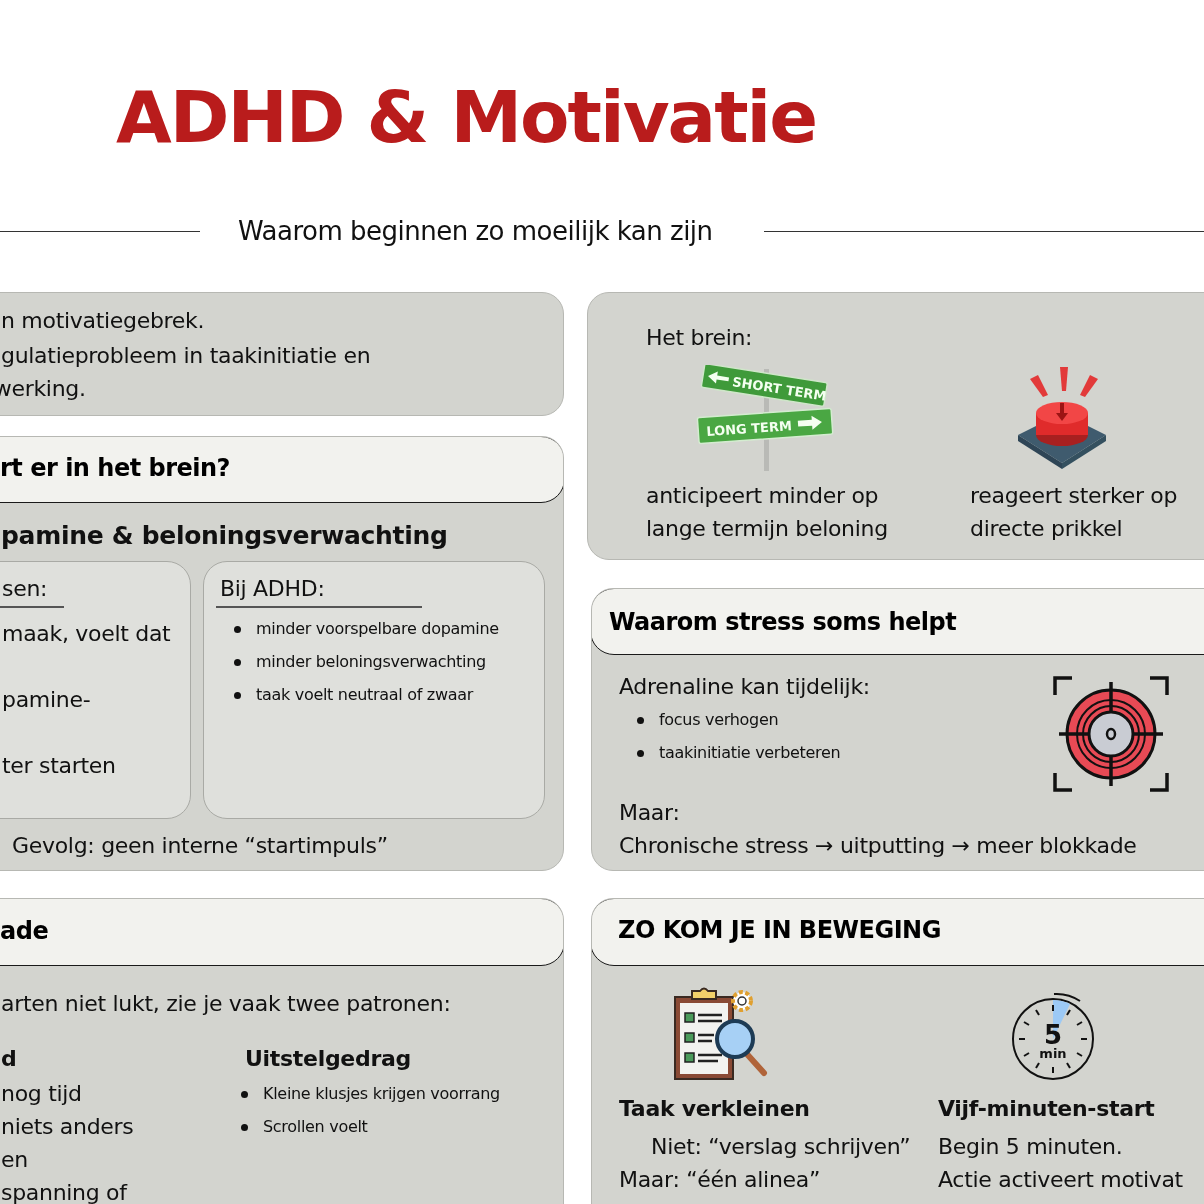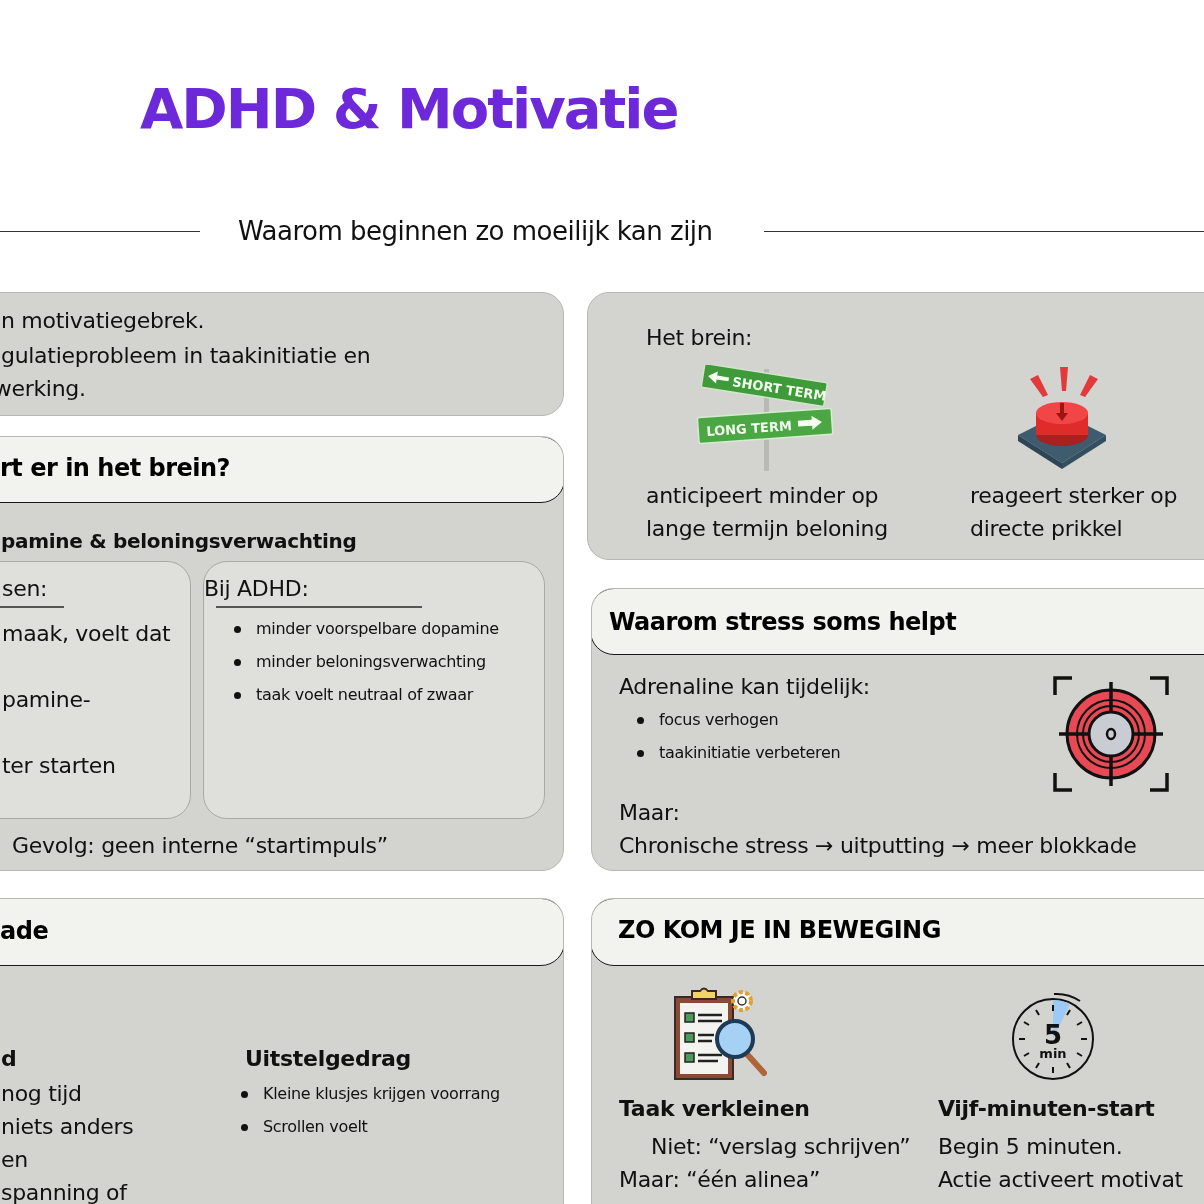--- a/index.html
+++ b/index.html
@@ -2,23 +2,22 @@
 <html><head>
 <meta charset="utf-8">
 <style>
   * { box-sizing: border-box; margin: 0; padding: 0; }
   html, body { width: 1204px; height: 1204px; overflow: hidden; background: #ffffff; }
   body { position: relative; font-family: "DejaVu Sans", sans-serif; color: #111; }
 
   .title {
     position: absolute; left: 116px; top: 78px;
     font-family: "DejaVu Sans", sans-serif; font-weight: bold;
-    font-size: 56px; letter-spacing: -2px; color: #6d28d9; white-space: nowrap;
+    font-size: 72px; letter-spacing: -2px; color: #b91c1c; white-space: nowrap;
     line-height: 1.1;
-    margin-left: 24px;
   }
   .subtitle-row { position: absolute; left: 0; top: 214px; width: 956px; height: 36px; }
   .subtitle-line-left { position: absolute; left: 0; top: 17px; width: 200px; height: 1px; background: #333; }
   .subtitle-line-right { position: absolute; left: 764px; top: 17px; width: 440px; height: 1px; background: #333; }
   .subtitle {
     position: absolute; left: 238px; top: 2px; font-size: 26px; color: #111;
     white-space: nowrap; font-family: "DejaVu Sans", sans-serif; letter-spacing: -0.5px;
   }
 
   .card {
@@ -61,47 +60,48 @@
 <div class="card" style="left:-30px; top:292px; width:594px; height:124px;">
   <div class="txt" style="left:30px; top:11px;">n motivatiegebrek.</div>
   <div class="txt" style="left:30px; top:46px;">gulatieprobleem in taakinitiatie en</div>
   <div class="txt" style="left:14px; top:79px;text-align:center;">rwerking.</div>
 </div>
 
 <div class="card" style="left:-30px; top:436px; width:594px; height:435px;">
   <div class="card-head top-rounded" style="top:-1px; height:67px;">
     <div class="head-text" style="left:30px; top:17px;">rt er in het brein?</div>
   </div>
-  <div class="txt bold" style="left:30px; top:88px; font-size:20px;">pamine &amp; beloningsverwachting</div>
+  <div class="txt bold" style="left:30px; top:82px; font-size:25px;">pamine &amp; beloningsverwachting</div>
 
   <div class="inner-box" style="left:-20px; top:124px; width:240px; height:258px;">
     <div class="txt" style="left:50px; top:10px;">sen:</div>
     <div class="underline" style="left:0; top:44px; width:112px;"></div>
     <div class="txt" style="left:50px; top:55px;">maak, voelt dat</div>
     <div class="txt" style="left:50px; top:121px;">pamine-</div>
     <div class="txt" style="left:50px; top:187px;">ter starten</div>
   </div>
 
   <div class="inner-box" style="left:232px; top:124px; width:342px; height:258px;">
-    <div class="txt" style="left:0; top:10px;">Bij ADHD:</div>
+    <div class="txt" style="left:16px; top:10px;">Bij ADHD:</div>
     <div class="underline" style="left:12px; top:44px; width:206px;"></div>
     <ul class="bullets" style="left:12px; top:50px; width:320px;">
       <li>minder voorspelbare dopamine</li>
       <li>minder beloningsverwachting</li>
       <li>taak voelt neutraal of zwaar</li>
     </ul>
   </div>
 
   <div class="txt" style="left:41px; top:392px;">Gevolg: geen interne “startimpuls”</div>
 </div>
 
 <div class="card" style="left:-30px; top:898px; width:594px; height:340px;">
   <div class="card-head top-rounded" style="top:-1px; height:68px;">
     <div class="head-text" style="left:30px; top:18px;">ade</div>
   </div>
+  <div class="txt" style="left:30px; top:88px;">arten niet lukt, zie je vaak twee patronen:</div>
 
   <div class="txt bold" style="left:30px; top:143px;">d</div>
   <div class="txt" style="left:30px; top:178px;">nog tijd</div>
   <div class="txt" style="left:30px; top:211px;">niets anders</div>
   <div class="txt" style="left:30px; top:244px;">en</div>
   <div class="txt" style="left:30px; top:277px;">spanning of</div>
 
   <div class="txt bold" style="left:274px; top:143px;">Uitstelgedrag</div>
   <ul class="bullets" style="left:252px; top:178px; width:300px;">
     <li>Kleine klusjes krijgen voorrang</li>

